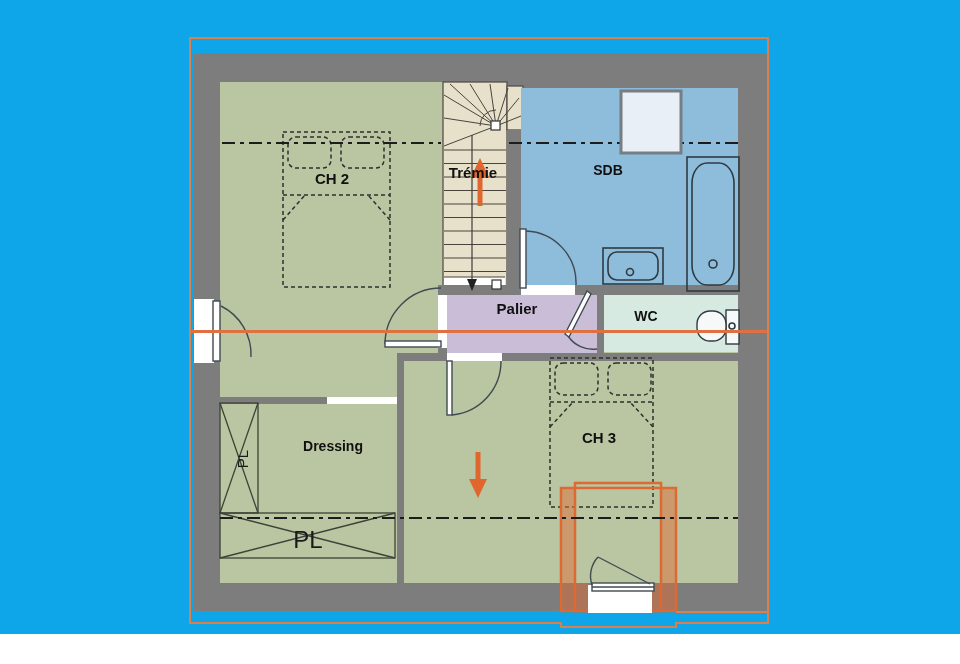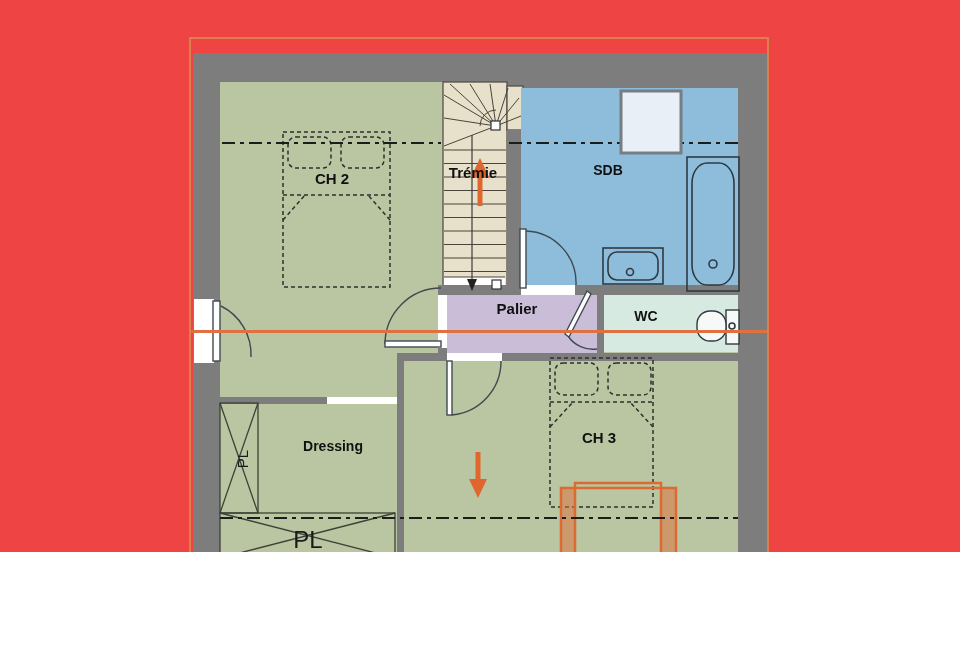--- a/index.html
+++ b/index.html
@@ -1,21 +1,21 @@
 <!DOCTYPE html>
 <html style="--wall-gray: #7d7d7d; --room-green: #b9c6a1; --bathroom-blue: #8ebcdb; --wc-mint: #d7eae2; --landing-lavender: #c9bdd7; --stair-beige: #e7e0ca; --accent-orange: #e0662e; --border-orange: #dd7f4d; --velux-fill: #e9eff7;"><head>
 <meta charset="utf-8">
 <style>
   :root{
     --wall-gray:#7d7d7d; --room-green:#b9c6a1; --bathroom-blue:#8ebcdb;
     --wc-mint:#d7eae2; --landing-lavender:#c9bdd7; --stair-beige:#e7e0ca;
     --accent-orange:#e0662e; --border-orange:#dd7f4d; --velux-fill:#e9eff7;
   }
   html,body{margin:0;padding:0;background:#ffffff;}
-  .stage{width:960px;height:552px;position:relative;background:#ef4444;}
+  .stage{width:960px;height:634px;position:relative;background:#0ea5e9;}
   svg{display:block;}
   .wallf{fill:var(--wall-gray);}
   .greenf{fill:var(--room-green);}
   .bluef{fill:var(--bathroom-blue);}
   .mintf{fill:var(--wc-mint);}
   .lavf{fill:var(--landing-lavender);}
   .beigef{fill:var(--stair-beige);stroke:#55504a;stroke-width:1.3;}
   .whitef{fill:#ffffff;}
   .thin{stroke:#4a443d;stroke-width:1;fill:none;}
   .door{stroke:#3f4a52;stroke-width:1.4;fill:none;}

